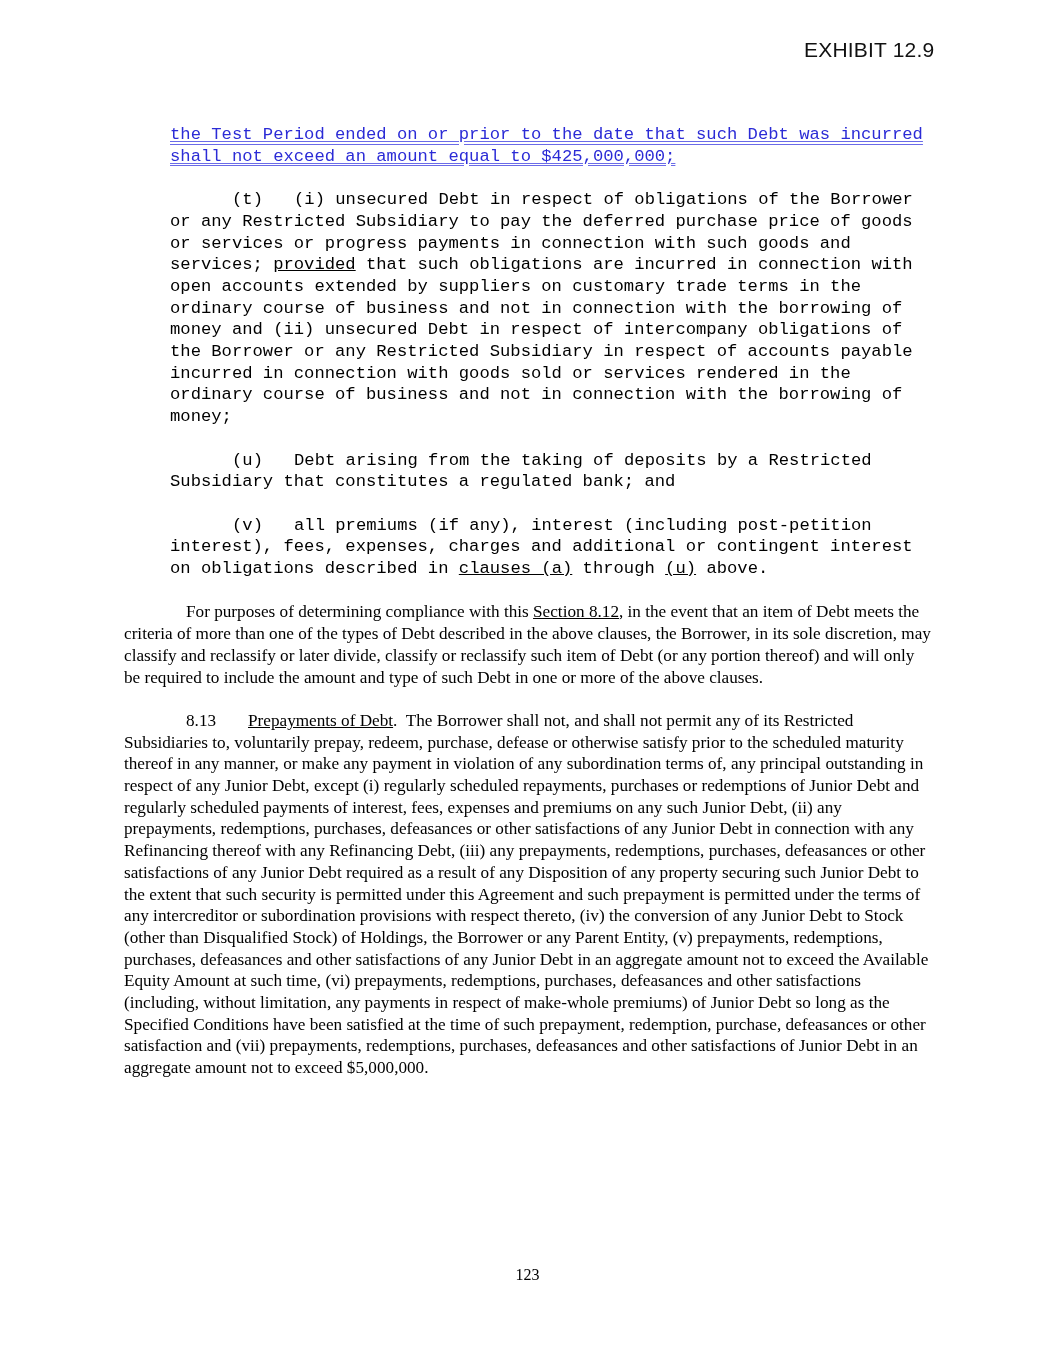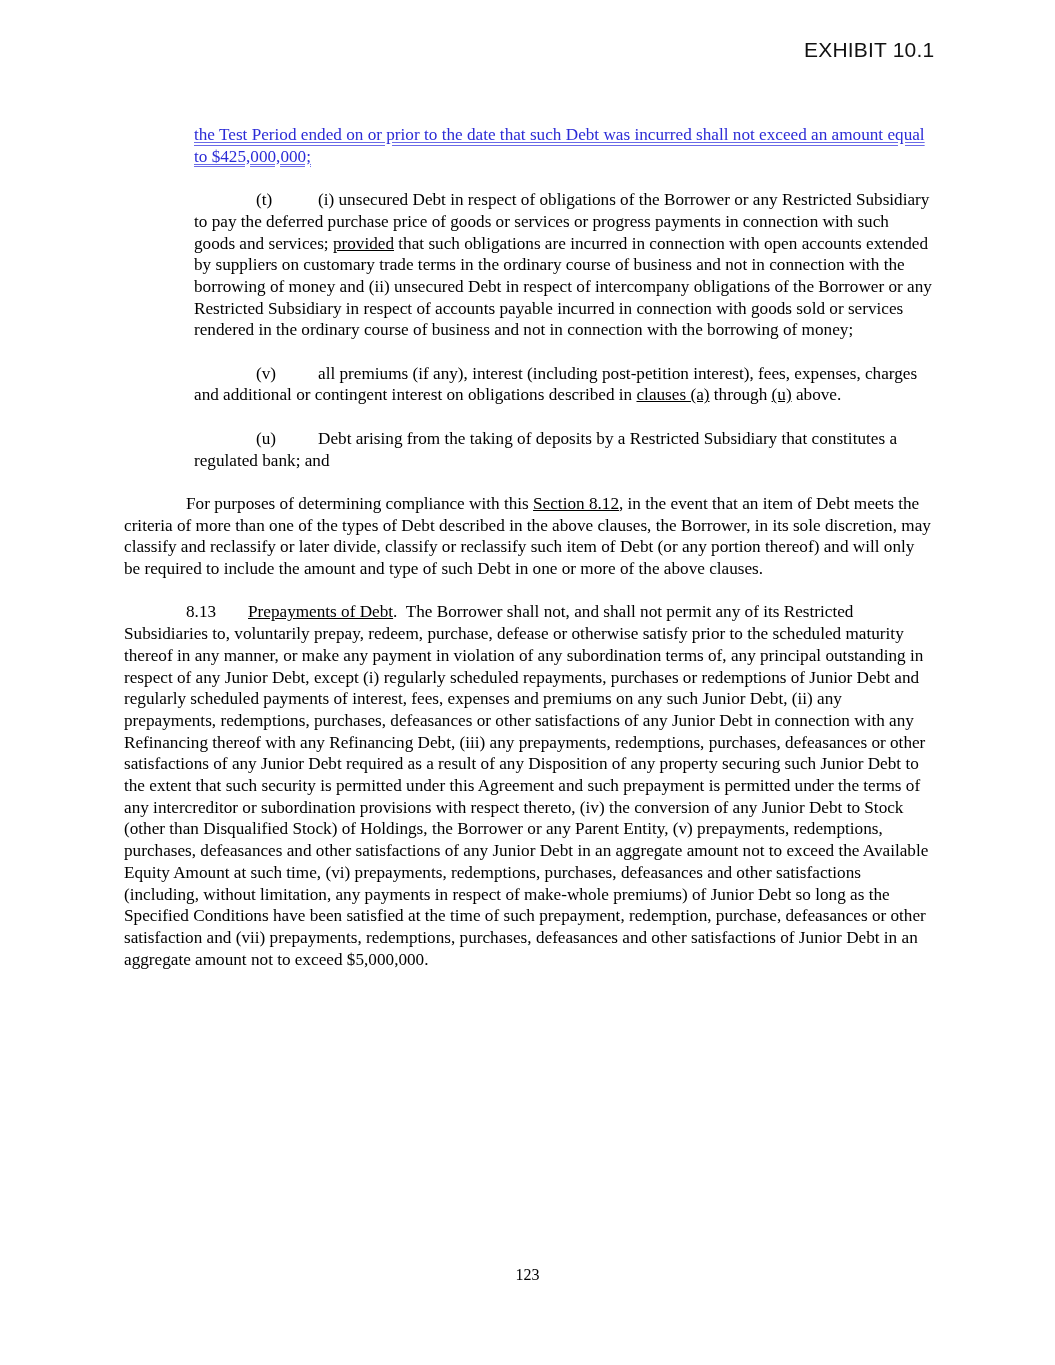--- a/index.html
+++ b/index.html
@@ -11,52 +11,52 @@
   .exhibit {
     position: absolute; top: 38px; left: 804px;
     font-family: "Liberation Sans", "DejaVu Sans", sans-serif;
     font-size: 21px; letter-spacing: 0.2px; color: #111;
   }
   .page {
     position: absolute; left: 124px; top: 124px; width: 810px;
     font-size: 17.2px; line-height: 21.7px;
   }
   p { margin: 0 0 21.7px 0; }
-  .indented { margin-left: 70px; }
+  .indented { margin-left: 46px; font-family: Liberation Mono, monospace; }
   .inserted {
     color: #2b2bd6;
     text-decoration: underline double;
     text-decoration-color: #6a6ae8;
     text-underline-offset: 2px;
   }
   .tab-num { display: inline-block; width: 62px; }
   .fi { text-indent: 62px; }
   .u { text-decoration: underline; }
   .pagenum {
     position: absolute; top: 1266px; left: 0; width: 1055px; text-align: center;
     font-size: 16px;
   }
 </style>
 </head>
 <body>
 
-<div class="exhibit">EXHIBIT 10.1</div>
+<div class="exhibit">EXHIBIT 12.9</div>
 
 <div class="page">
 
   <p class="indented">
     <span class="inserted">the Test Period ended on or prior to the date that such Debt was incurred shall not exceed an amount equal to $425,000,000;</span>
   </p>
 
 
   <p class="indented fi"><span class="tab-num" style="text-indent:0">(t)</span><span>(i) unsecured Debt in respect of obligations of the Borrower or any Restricted Subsidiary to pay the deferred purchase price of goods or services or progress payments in connection with such goods and services; </span><span class="u">provided</span><span> that such obligations are incurred in connection with open accounts extended by suppliers on customary trade terms in the ordinary course of business and not in connection with the borrowing of money and (ii) unsecured Debt in respect of intercompany obligations of the Borrower or any Restricted Subsidiary in respect of accounts payable incurred in connection with goods sold or services rendered in the ordinary course of business and not in connection with the borrowing of money;</span></p>
 
+  <p class="indented fi"><span class="tab-num" style="text-indent:0">(u)</span><span>Debt arising from the taking of deposits by a Restricted Subsidiary that constitutes a regulated bank; and</span></p>
+
   <p class="indented fi"><span class="tab-num" style="text-indent:0">(v)</span><span>all premiums (if any), interest (including post-petition interest), fees, expenses, charges and additional or contingent interest on obligations described in </span><span class="u">clauses (a)</span><span> through </span><span class="u">(u)</span><span> above.</span></p>
-
-  <p class="indented fi"><span class="tab-num" style="text-indent:0">(u)</span><span>Debt arising from the taking of deposits by a Restricted Subsidiary that constitutes a regulated bank; and</span></p>
 
   <p class="fi"><span>For purposes of determining compliance with this </span><span class="u">Section 8.12</span><span>, in the event that an item of Debt meets the criteria of more than one of the types of Debt described in the above clauses, the Borrower, in its sole discretion, may classify and reclassify or later divide, classify or reclassify such item of Debt (or any portion thereof) and will only be required to include the amount and type of such Debt in one or more of the above clauses.</span></p>
 
 
   <p class="fi" style="white-space:pre-wrap"><span class="tab-num" style="text-indent:0">8.13</span><span class="u">Prepayments of Debt</span><span>.</span><span>  The Borrower shall not, and shall not permit any of its Restricted Subsidiaries to, voluntarily prepay, redeem, purchase, defease or otherwise satisfy prior to the scheduled maturity thereof in any manner, or make any payment in violation of any subordination terms of, any principal outstanding in respect of any Junior Debt, except (i) regularly scheduled repayments, purchases or redemptions of Junior Debt and regularly scheduled payments of interest, fees, expenses and premiums on any such Junior Debt, (ii) any prepayments, redemptions, purchases, defeasances or other satisfactions of any Junior Debt in connection with any Refinancing thereof with any Refinancing Debt, (iii) any prepayments, redemptions, purchases, defeasances or other satisfactions of any Junior Debt required as a result of any Disposition of any property securing such Junior Debt to the extent that such security is permitted under this Agreement and such prepayment is permitted under the terms of any intercreditor or subordination provisions with respect thereto, (iv) the conversion of any Junior Debt to Stock (other than Disqualified Stock) of Holdings, the Borrower or any Parent Entity, (v) prepayments, redemptions, purchases, defeasances and other satisfactions of any Junior Debt in an aggregate amount not to exceed the Available Equity Amount at such time, (vi) prepayments, redemptions, purchases, defeasances and other satisfactions (including, without limitation, any payments in respect of make-whole premiums) of Junior Debt so long as the Specified Conditions have been satisfied at the time of such prepayment, redemption, purchase, defeasances or other satisfaction and (vii) prepayments, redemptions, purchases, defeasances and other satisfactions of Junior Debt in an aggregate amount not to exceed $5,000,000.</span></p>
 
 </div>
 
 <div class="pagenum">123</div>
 

